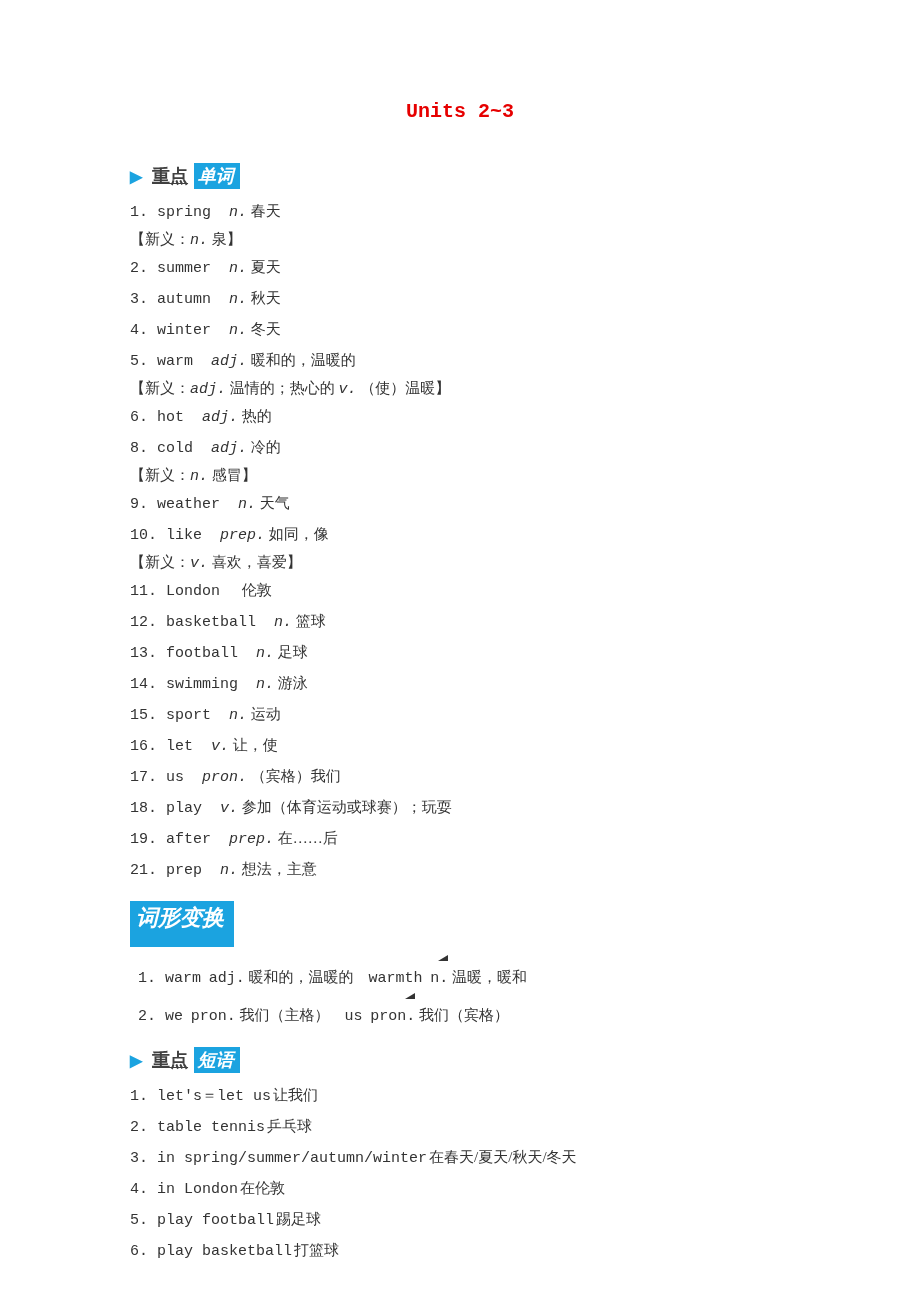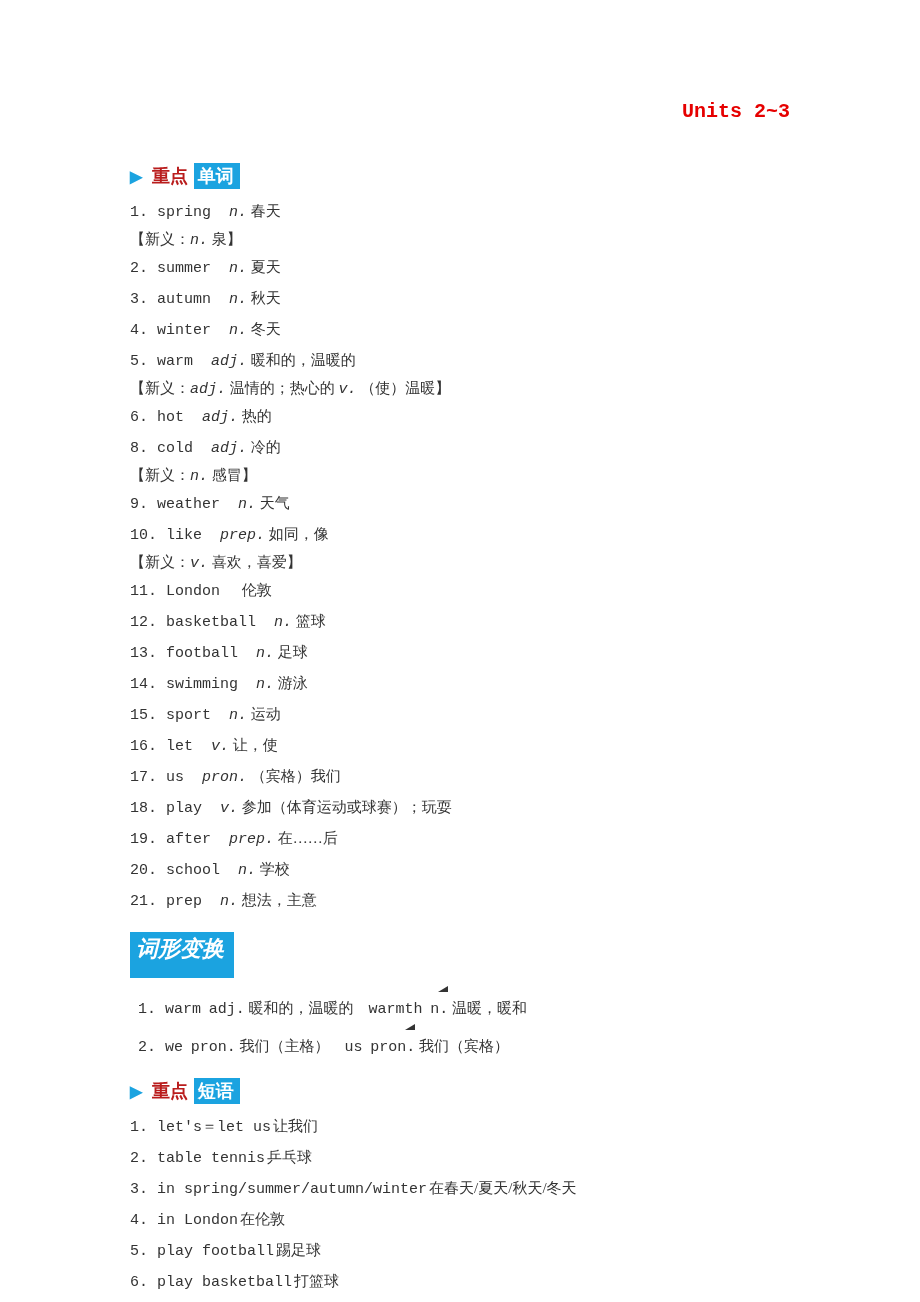--- a/index.html
+++ b/index.html
@@ -8,52 +8,54 @@
     background: #ffffff;
     font-family: "SimSun", "宋体", serif;
     font-size: 15px;
     color: #333;
     width: 920px;
   }
   .page {
     padding: 100px 130px 40px 130px;
   }
   .unit-title {
-    text-align: right;
+    text-align: center;
     color: #e60000;
     font-family: "Courier New", monospace;
     font-size: 20px;
     font-weight: bold;
     margin-bottom: 40px;
   }
   .heading {
     margin: 18px 0 10px 0;
   }
   .heading .arrow {
     color: #1ba3e0;
     font-weight: bold;
     margin-right: 6px;
     font-size: 16px;
     display: inline-block;
     vertical-align: middle;
   }
   .heading .label-bold {
-    color: #b91c1c;
+    color: #404040;
     font-weight: bold;
     font-size: 18px;
     vertical-align: middle;
+    text-decoration: underline;
   }
   .heading .box {
     display: inline-block;
     background: #1ba3e0;
     color: #fff;
     font-weight: bold;
     font-size: 18px;
     padding: 1px 6px 1px 4px;
     margin-left: 2px;
+    font-style: italic;
     vertical-align: middle;
   }
   .heading .big-box {
     display: inline-block;
     background: #1ba3e0;
     color: #fff;
     font-weight: bold;
     font-size: 22px;
     padding: 2px 10px 14px 6px;
     font-style: italic;
@@ -125,21 +127,20 @@
       <div class="note"><span>【新义：</span><span class="pos">v.</span><span> 喜欢，喜爱】</span></div>
       <div class="entry"><span class="num">11. </span><span class="word">London</span><span> 伦敦</span></div>
       <div class="entry"><span class="num">12. </span><span class="word">basketball</span><span class="pos">n.</span><span> 篮球</span></div>
       <div class="entry"><span class="num">13. </span><span class="word">football</span><span class="pos">n.</span><span> 足球</span></div>
       <div class="entry"><span class="num">14. </span><span class="word">swimming</span><span class="pos">n.</span><span> 游泳</span></div>
       <div class="entry"><span class="num">15. </span><span class="word">sport</span><span class="pos">n.</span><span> 运动</span></div>
       <div class="entry"><span class="num">16. </span><span class="word">let</span><span class="pos">v.</span><span> 让，使</span></div>
       <div class="entry"><span class="num">17. </span><span class="word">us</span><span class="pos">pron.</span><span> （宾格）我们</span></div>
       <div class="entry"><span class="num">18. </span><span class="word">play</span><span class="pos">v.</span><span> 参加（体育运动或球赛）；玩耍</span></div>
       <div class="entry"><span class="num">19. </span><span class="word">after</span><span class="pos">prep.</span><span> 在……后</span></div>
-      <div class="entry"><span class="num">20. </span><span class="word">school</span><span class="pos">n.</span><span> 学校</span></div>
       <div class="entry"><span class="num">21. </span><span class="word">prep</span><span class="pos">n.</span><span> 想法，主意</span></div>
     </div>
 
   <div class="heading">
     <span class="big-box">词形变换</span>
   </div>
 
   <div id="wordforms-list">
       <div class="wx"><span class="num">1. </span><span class="word" style="margin-right:4px">warm</span> <span class="pos" style="font-style:normal">adj.</span><span> 暖和的，温暖的</span>&nbsp;&nbsp;&nbsp;&nbsp;<span class="arrow-underline-wrap"><span class=""><span class="word" style="margin-right:4px">warmth</span> <span class="pos" style="font-style:normal">n.</span></span></span><span> 温暖，暖和</span></div>
       <div class="wx"><span class="num">2. </span><span class="word" style="margin-right:4px">we</span> <span class="pos" style="font-style:normal">pron.</span><span> 我们（主格）</span>&nbsp;&nbsp;&nbsp;&nbsp;<span class="arrow-underline-wrap"><span class="underline"><span class="word" style="margin-right:4px">us</span> <span class="pos" style="font-style:normal">pron.</span></span></span><span> 我们（宾格）</span></div>

